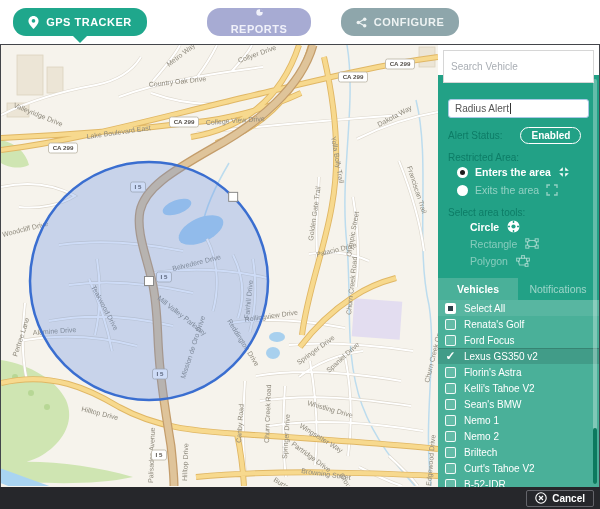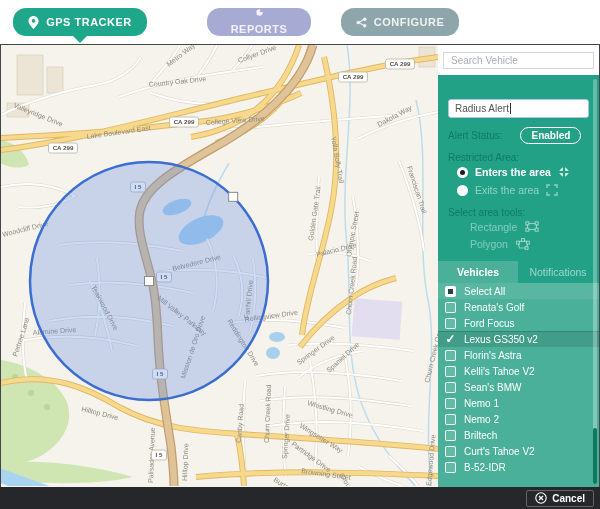--- a/index.html
+++ b/index.html
@@ -17,21 +17,21 @@
   
   .content{position:absolute;top:44px;left:0;width:600px;height:443px;box-sizing:border-box;
     border:1px solid #43454a;border-bottom:none;display:flex;background:#f6f3ec;}
   .map{width:437px;height:441px;position:relative;overflow:hidden;background:#f6f3ec;}
   .map svg{display:block;}
   .map text{font-family:"Liberation Sans",sans-serif;font-size:7px;fill:#8e897c;}
   .map .badge-txt{font-size:6.2px;fill:#55504a;font-weight:bold;text-anchor:middle;}
   
   .panel{flex:1;background:#22a186;position:relative;display:flex;flex-direction:column;}
   .search-strip{background:#fff;height:30px;box-sizing:border-box;padding:5px 5px 4px 5px;}
-  .search-input{width:100%;height:17px;box-sizing:border-box;border:1px solid #d6d6d6;
+  .search-input{width:100%;height:33px;box-sizing:border-box;border:1px solid #d6d6d6;
     font-family:"Liberation Sans",sans-serif;font-size:10px;padding:0 7px;color:#444;outline:none;}
   .search-input::placeholder{color:#a9aeb4;}
   .form{padding:0 10px;}
   .radius-box{margin-top:24px;background:#fff;border:1px solid #a8c8e4;border-radius:3px;height:17px;
     font-size:10px;color:#555;padding:0 6px;display:flex;align-items:center;}
   .caret{display:inline-block;width:1px;height:11px;background:#333;margin-left:1px;}
   .row-status{margin-top:9px;display:flex;align-items:center;gap:18px;height:17px;}
   .sec-label{color:#0d7c66;font-size:10px;}
   .pill{border:1px solid #fff;border-radius:10px;color:#fff;font-size:10px;font-weight:bold;padding:2px 10px;cursor:pointer;}
   .gap8{margin-top:8px;}
@@ -255,20 +255,28 @@
           <span class="radio"></span>
           <span class="opt-off">Exits the area</span>
           <svg width="12" height="12" viewBox="0 0 12 12">
             <path fill="none" stroke="rgba(255,255,255,.5)" stroke-width="1.4" d="M1 4 L1 1 L4 1 M8 1 L11 1 L11 4 M11 8 L11 11 L8 11 M4 11 L1 11 L1 8"></path>
           </svg>
         </div>
 
         <div class="sec-label gap8">Select area tools:</div>
 
         <div class="row-tool">
+          <span class="tool-on">Circle</span>
+          <svg width="13" height="13" viewBox="0 0 13 13">
+            <circle cx="6.5" cy="6.5" r="6" fill="#fff"></circle>
+              <circle cx="6.5" cy="6.5" r="2.1" fill="#22a186"></circle>
+            <path stroke="#22a186" stroke-width="1.4" d="M6.5 .5 V3 M6.5 10 V12.5 M.5 6.5 H3 M10 6.5 H12.5"></path>
+          </svg>
+        </div>
+        <div class="row-tool">
           <span class="tool-off">Rectangle</span>
           <svg width="14" height="11" viewBox="0 0 14 11">
             <g fill="none" stroke="rgba(255,255,255,.5)" stroke-width="1.1">
               <rect x="2.5" y="2.5" width="9" height="6"></rect>
               <rect x="0.8" y="0.8" width="3" height="3" fill="#22a186"></rect>
                 <rect x="10.2" y="0.8" width="3" height="3" fill="#22a186"></rect>
               <rect x="0.8" y="7.2" width="3" height="3" fill="#22a186"></rect>
                 <rect x="10.2" y="7.2" width="3" height="3" fill="#22a186"></rect>
             </g>
           </svg>

